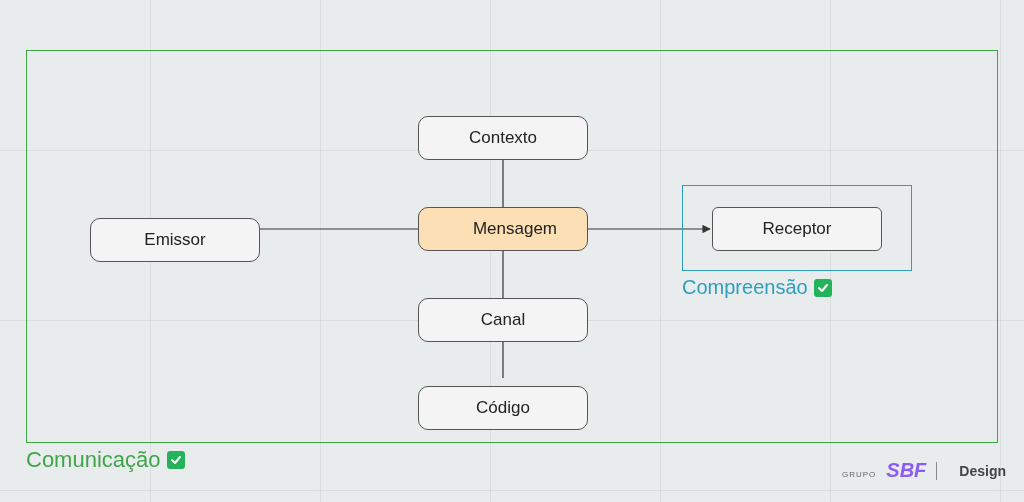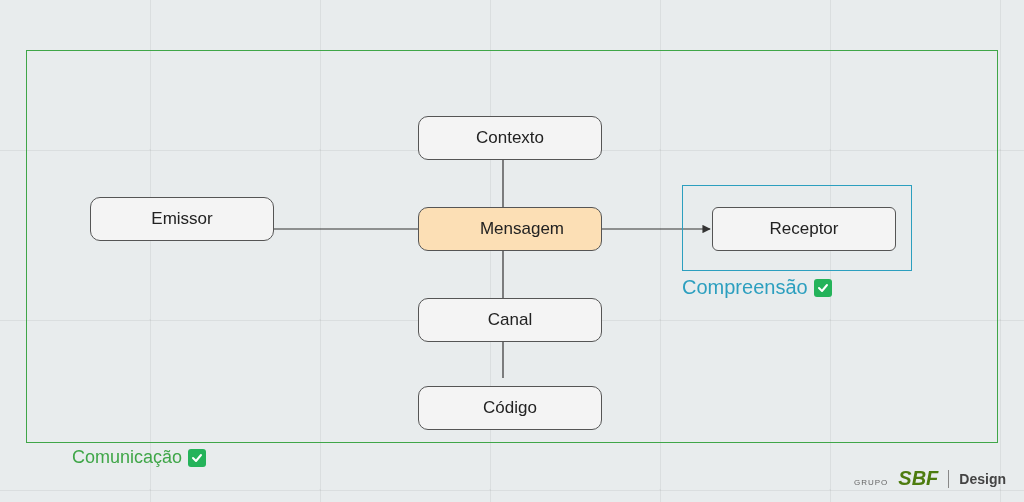--- a/index.html
+++ b/index.html
@@ -26,79 +26,79 @@
   }
   .frame-green {
     position: absolute;
     left: 26px; top: 50px;
     width: 972px; height: 393px;
     border: 1px solid #3fa648;
   }
   .label-green {
     position: absolute;
     left: 26px; top: 447px;
-    font-size: 18px;
+    font-size: 22px;
     color: #3fa648;
-    display: flex; align-items: center; gap: 6px; margin-left: 46px;
+    display: flex; align-items: center; gap: 6px;
   }
   .frame-blue {
     position: absolute;
     left: 682px; top: 185px;
     width: 230px; height: 86px;
     border: 1px solid #2c9fbf;
   }
   .label-blue {
     position: absolute;
     left: 682px; top: 276px;
     font-size: 20px;
     color: #2c9fbf;
     display: flex; align-items: center; gap: 6px;
   }
   .node {
     position: absolute;
-    width: 184px; height: 44px;
+    width: 170px; height: 44px;
     background: #f4f4f4;
     border: 1px solid #555;
     border-radius: 10px;
     display: flex; align-items: center; justify-content: center;
     font-size: 17px; color: #222;
   }
   .node.highlight {
     background: #fcdfb5;
   }
   
-  .n-emissor  { left:  90px; top: 197px; }
+  .n-emissor  { left:  90px; top: 218px; }
   .n-contexto { left: 418px; top: 116px; }
   .n-mensagem { left: 418px; top: 207px; padding-left: 24px; }
   .n-canal    { left: 418px; top: 298px; }
   .n-codigo   { left: 418px; top: 378px; margin-top: 8px; }
   .n-receptor { left: 712px; top: 207px; border-radius: 6px; }
 
   .check {
     display: inline-flex;
     width: 18px; height: 18px;
     background: #24b35a;
     border-radius: 3px;
     align-items: center; justify-content: center;
   }
   .check svg { display: block; }
 
   .footer {
     position: absolute;
-    right: 18px; bottom: 12px;
+    right: 18px; bottom: 20px;
     display: flex; align-items: center;
     color: #555;
     font-size: 14px;
     gap: 10px;
     justify-content: space-between;
   }
   .footer .grupo { font-size: 8px; letter-spacing: 1px; color: #666; align-self: flex-end; margin-bottom: 3px;}
-  .footer .sbf  { font-size: 20px; font-weight: 600; letter-spacing: 0px; color: #4d7c0f; font-style: italic;}
+  .footer .sbf  { font-size: 20px; font-weight: 600; letter-spacing: 0px; color: #8b5cf6; font-style: italic;}
   .footer .div  { width: 1px; height: 18px; background: #888; }
-  .footer .design { font-size: 14px; font-weight: 600; color: #444; }
+  .footer .design { font-size: 14px; font-weight: 600; color: #444; margin-left: 12px; }
 
   svg.connectors {
     position: absolute; inset: 0;
     width: 1024px; height: 502px;
     pointer-events: none;
   }
 </style>
 </head>
 <body>
 

